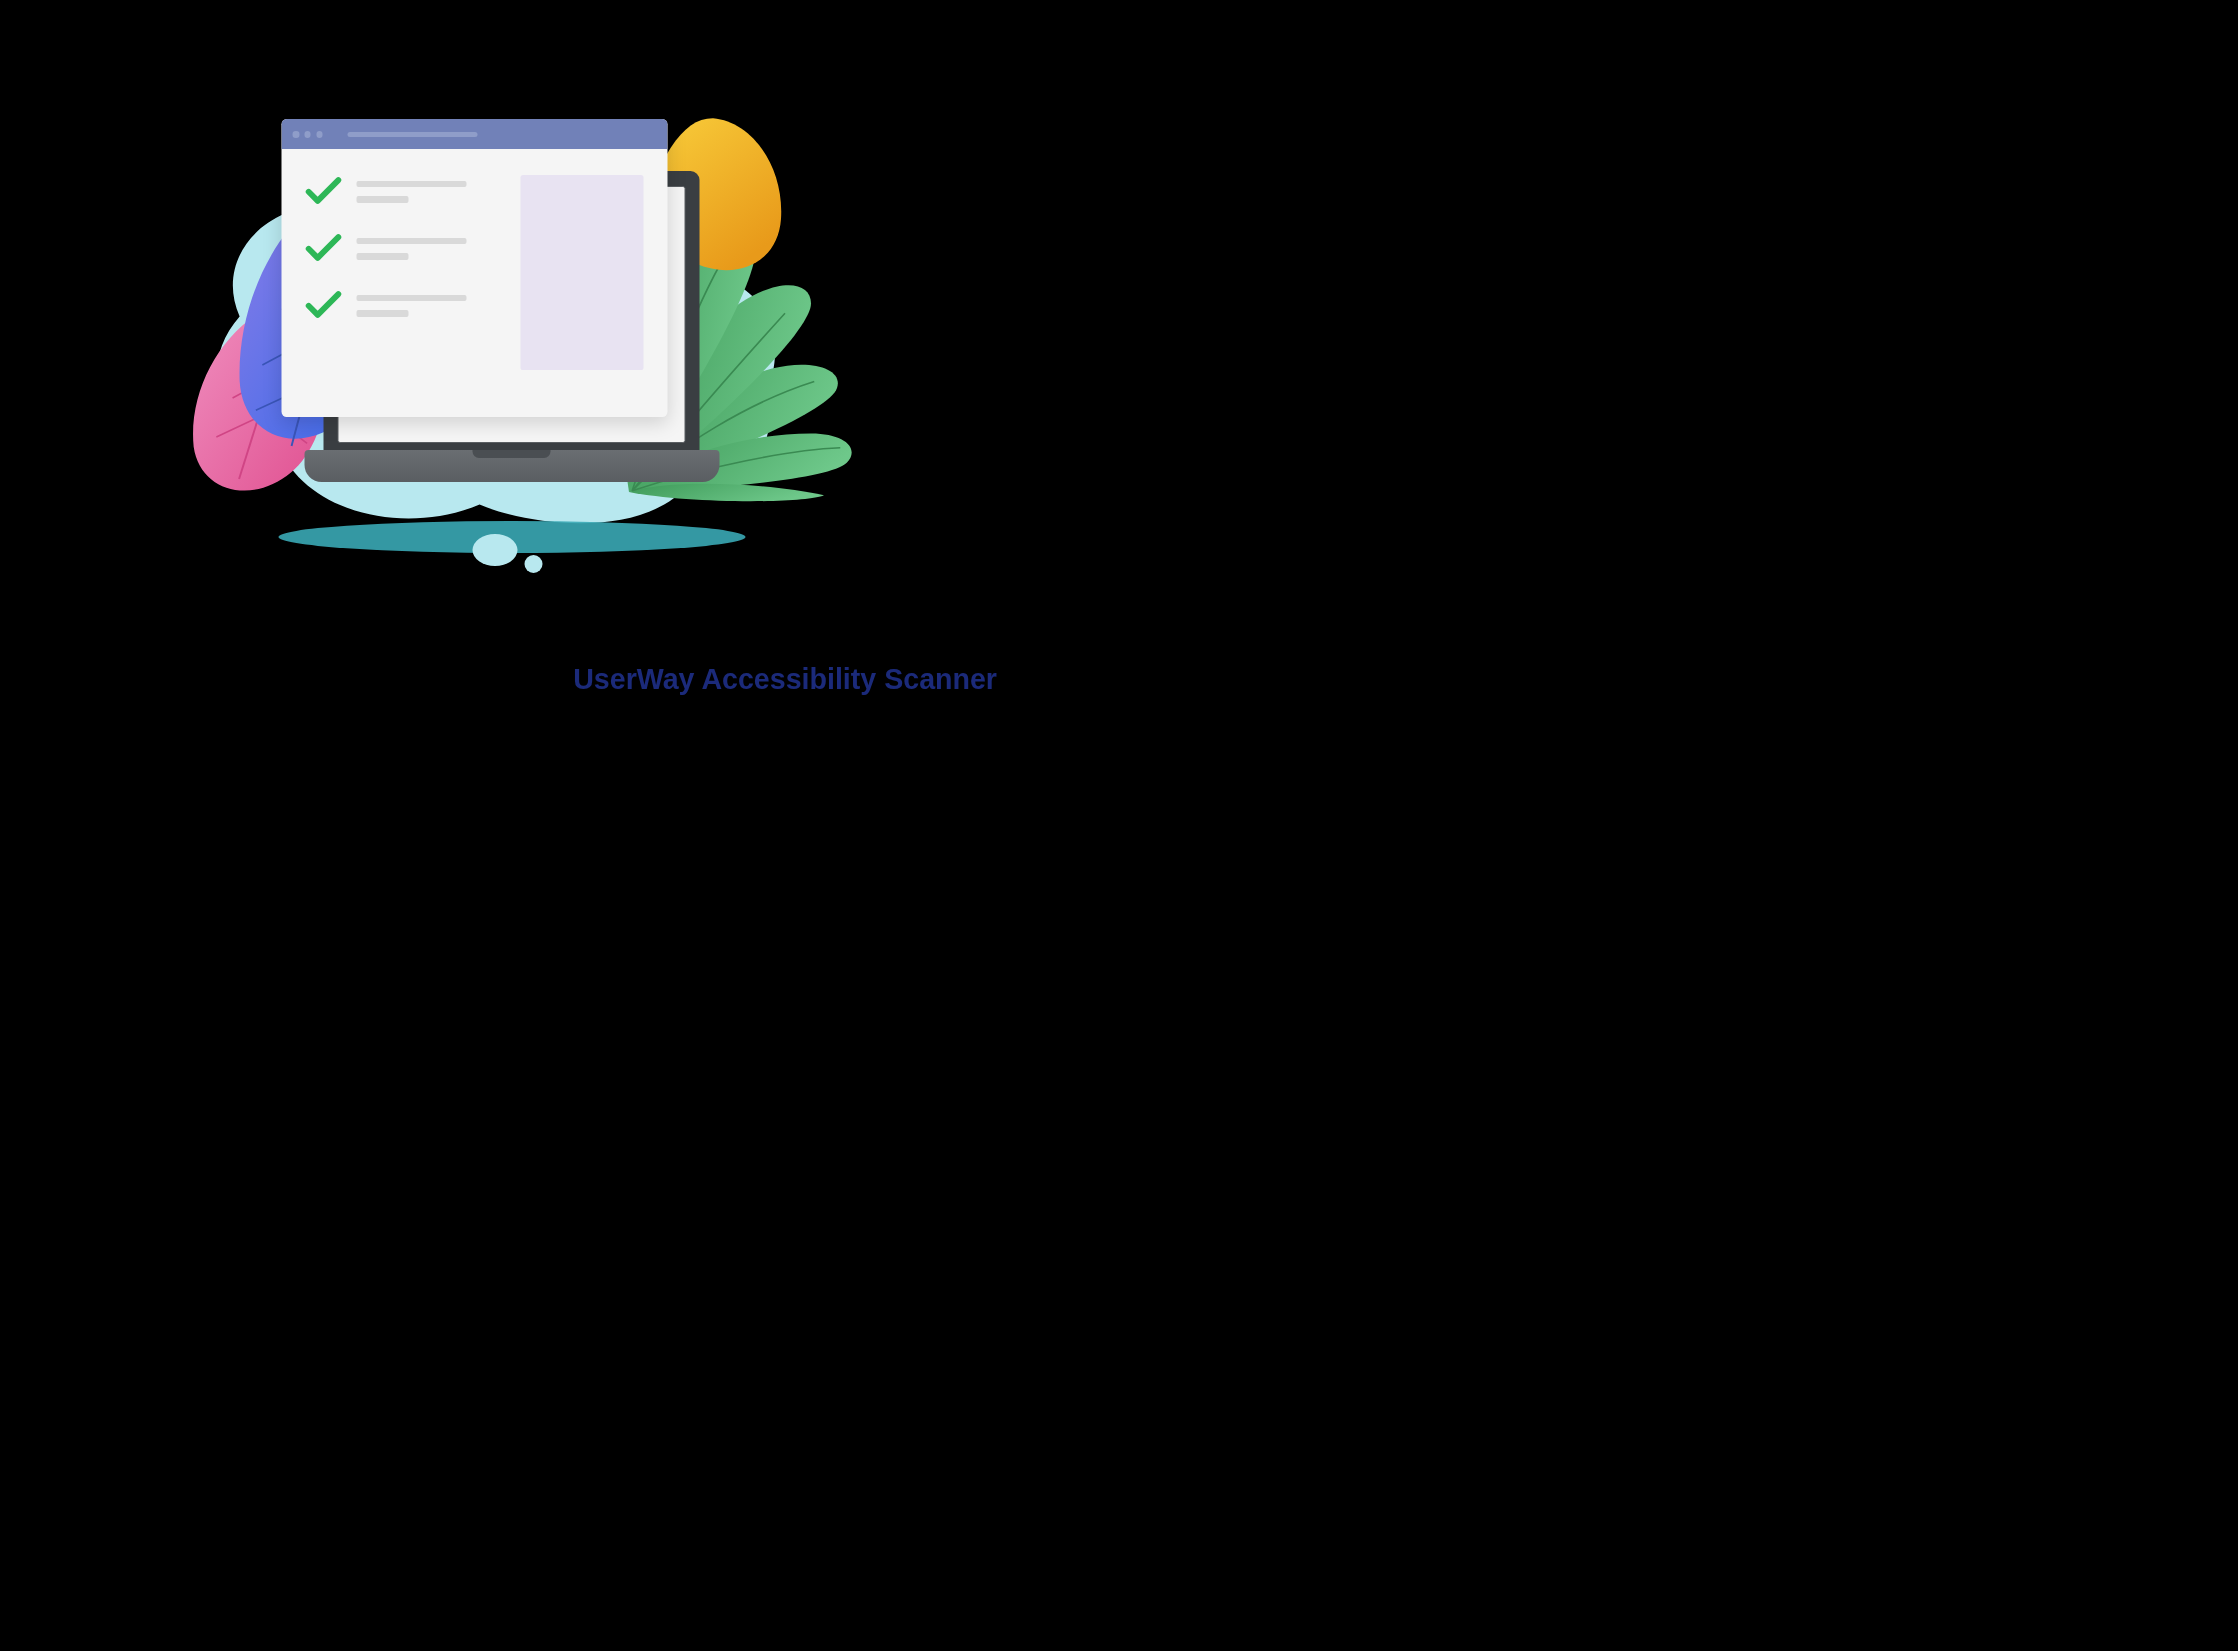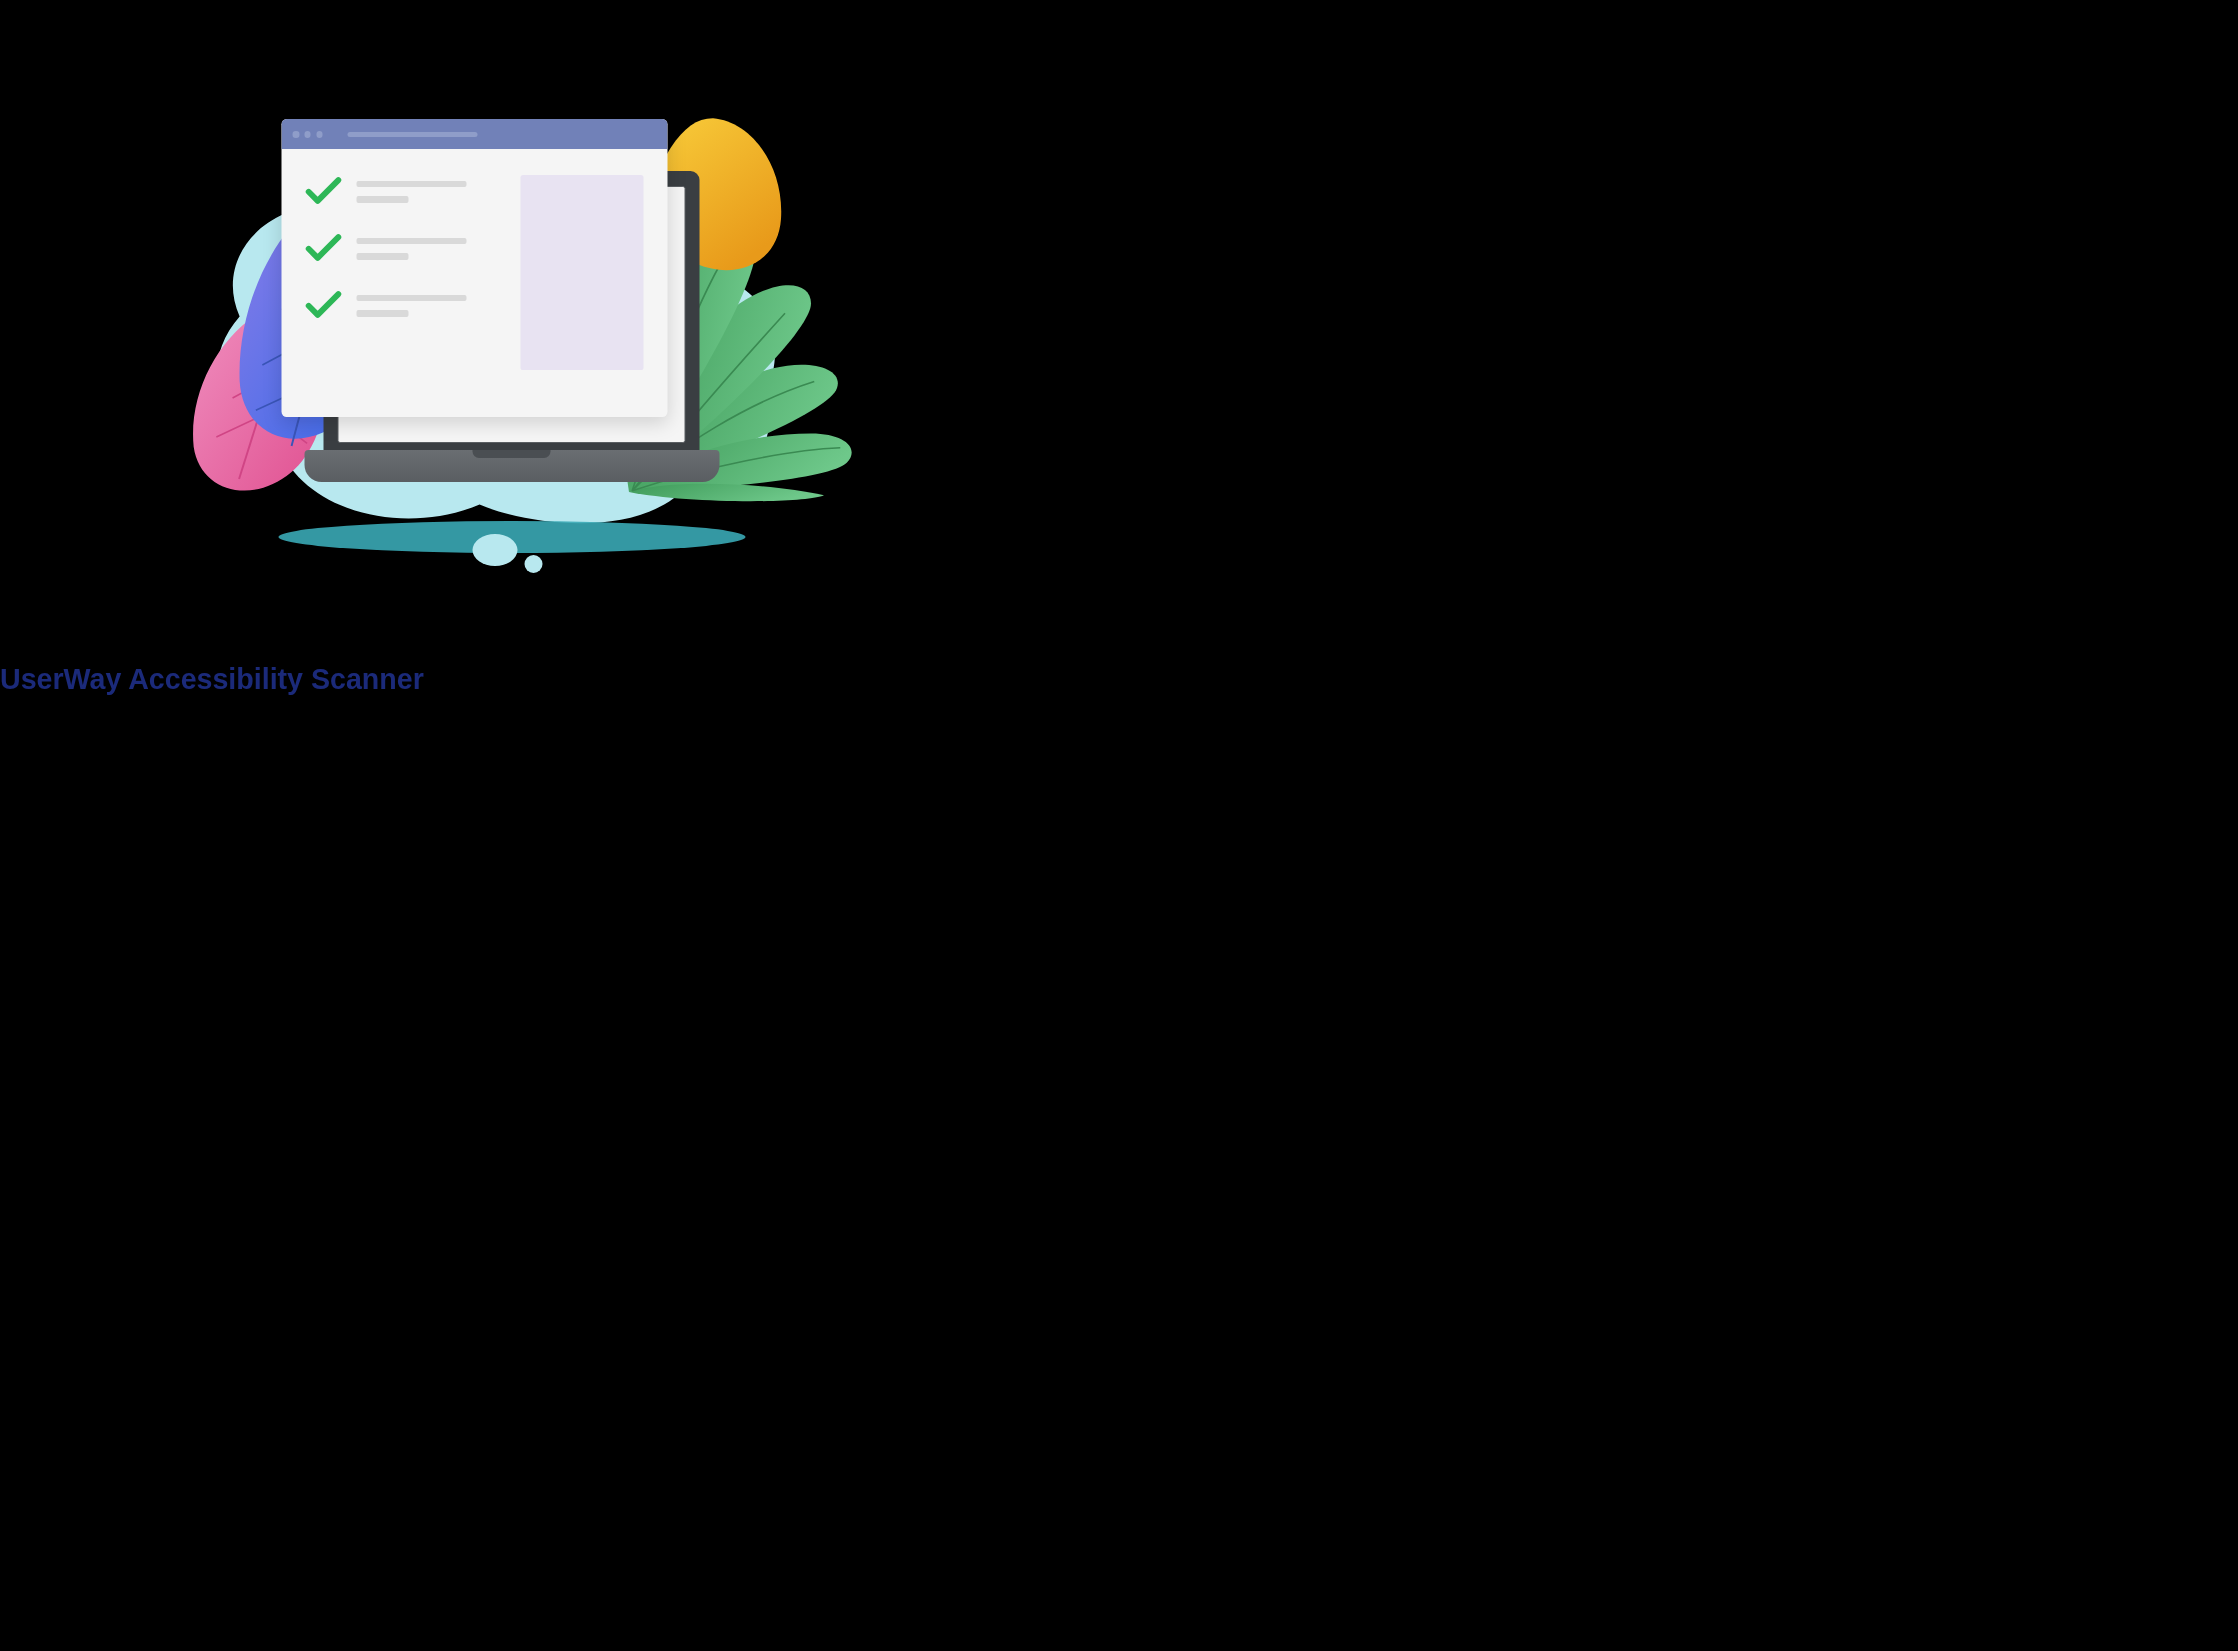--- a/index.html
+++ b/index.html
@@ -17,21 +17,21 @@
     top: 44%;
     transform: translate(-50%, -50%);
     width: 779px;
     height: 532px;
   }
   .title {
     position: absolute;
     bottom: 39px;
     left: 0;
     right: 0;
-    text-align: left;
+    text-align: right;
     color: #1b2a7a;
     font-size: 28.6px;
     font-weight: 700;
   }
 
   
   .cloud-main {
     position: absolute;
     top: 52px;
     left: 91px;

